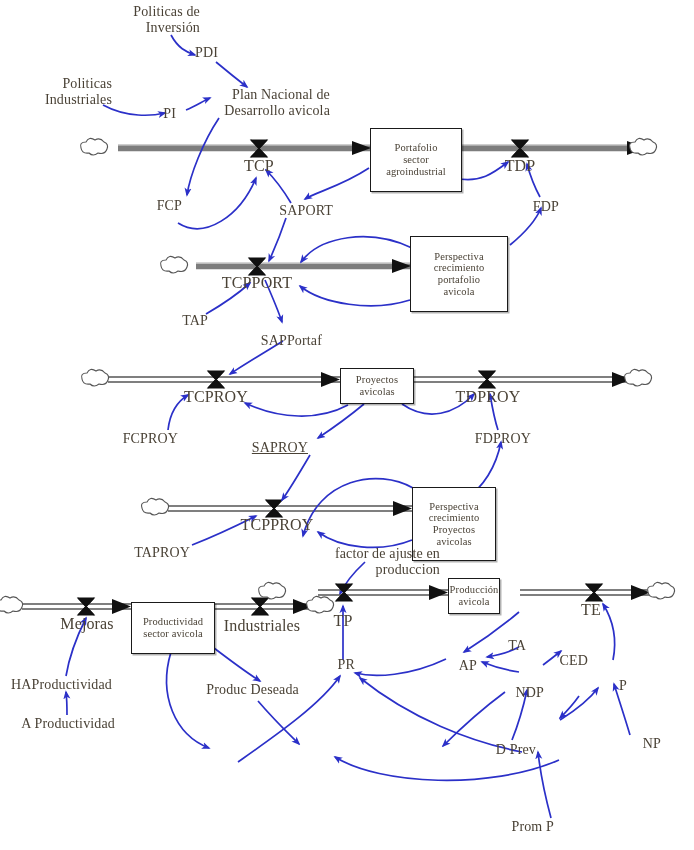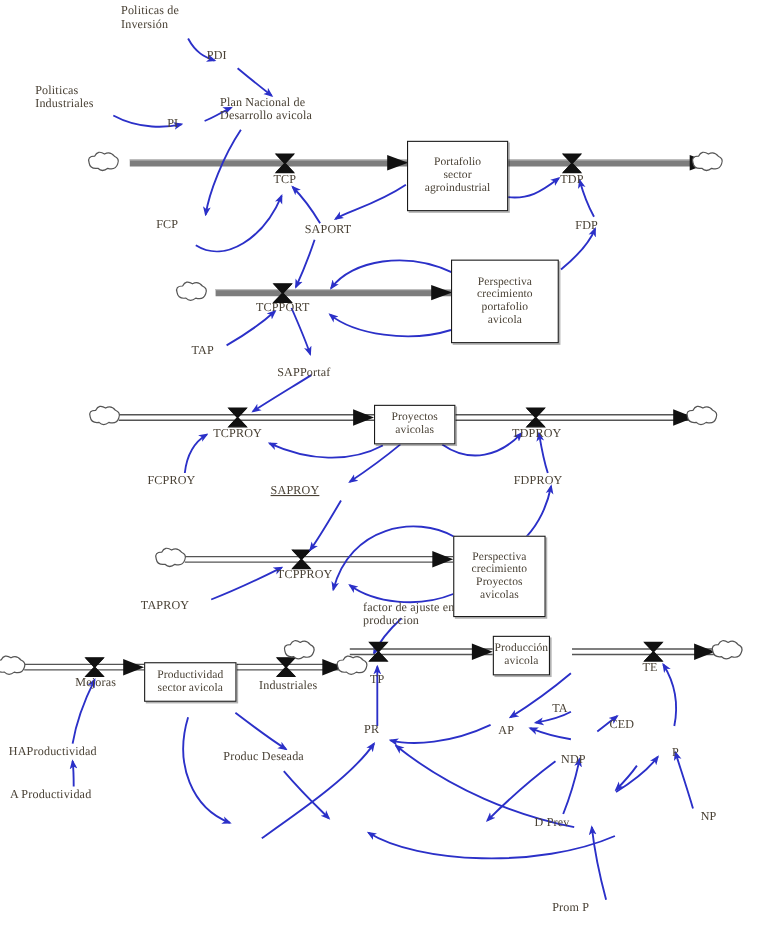--- a/index.html
+++ b/index.html
@@ -41,31 +41,31 @@
     color: #4a4236;
     font-size: 10.5px;
     line-height: 1.12;
     letter-spacing: .1px;
     padding: 1px 2px;
     box-shadow: 1.5px 1.5px 0 rgba(0,0,0,.30);
   }
   
   .aux {
     color: #4a4236;
-    font-size: 11px;
+    font-size: 14px;
     line-height: 1.12;
-    text-align: left;
+    text-align: right;
     white-space: nowrap;
     letter-spacing: .15px;
   }
   .aux.wrap { white-space: normal; }
   
   .valve-label {
     color: #4a4236;
-    font-size: 11px;
+    font-size: 16px;
     text-align: center;
     white-space: nowrap;
     letter-spacing: .15px;
   }
 </style>
 </head>
 <body>
 
 <div id="canvas">
 
@@ -337,21 +337,21 @@
       <div>crecimiento</div>
       <div>portafolio</div>
       <div>avicola</div>
     </div>
   </div>
 
   <div class="node valve-label" style="left:181px; top:388px; width:70px;">
     <span>TCPROY</span>
   </div>
 
-  <div class="node aux" style="left:134px; top:431px; width:62px;font-family:Liberation Serif, serif;">
+  <div class="node aux" style="left:116px; top:431px; width:62px;font-family:Liberation Serif, serif;">
     <span>FCPROY</span>
   </div>
 
   <div class="node stock" style="left:340px; top:368px; width:74px; height:36px;">
     <div>
       <div>Proyectos</div>
       <div>avicolas</div>
     </div>
   </div>
 
@@ -386,21 +386,21 @@
 
   <div class="node aux wrap" style="left:330px; top:546px; width:110px;">
     <div>factor de ajuste en</div>
     <div>produccion</div>
   </div>
 
   <div class="node valve-label" style="left:56px; top:615px; width:62px;">
     <span>Mejoras</span>
   </div>
 
-  <div class="node stock" style="left:131px; top:602px; width:84px; height:36px;">
+  <div class="node stock" style="left:131px; top:602px; width:84px; height:52px;">
     <div>
       <div>Productividad</div>
       <div>sector avicola</div>
     </div>
   </div>
 
   <div class="node valve-label" style="left:222px; top:617px; width:80px;">
     <span>Industriales</span>
   </div>
 

